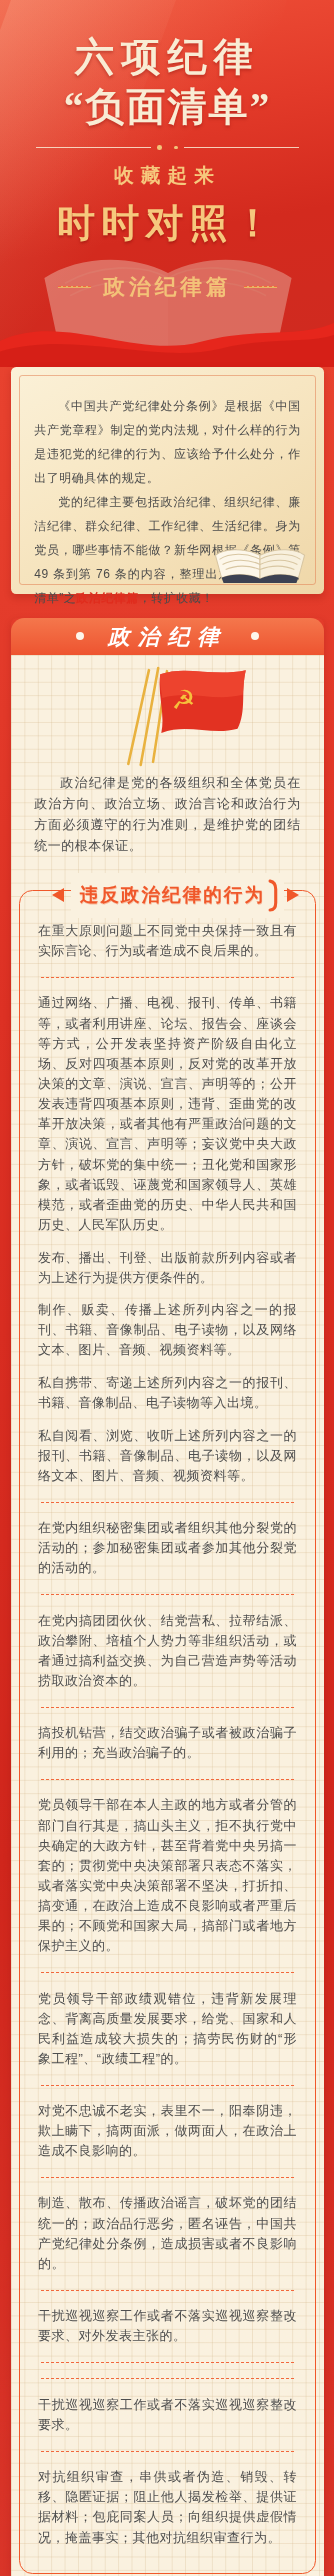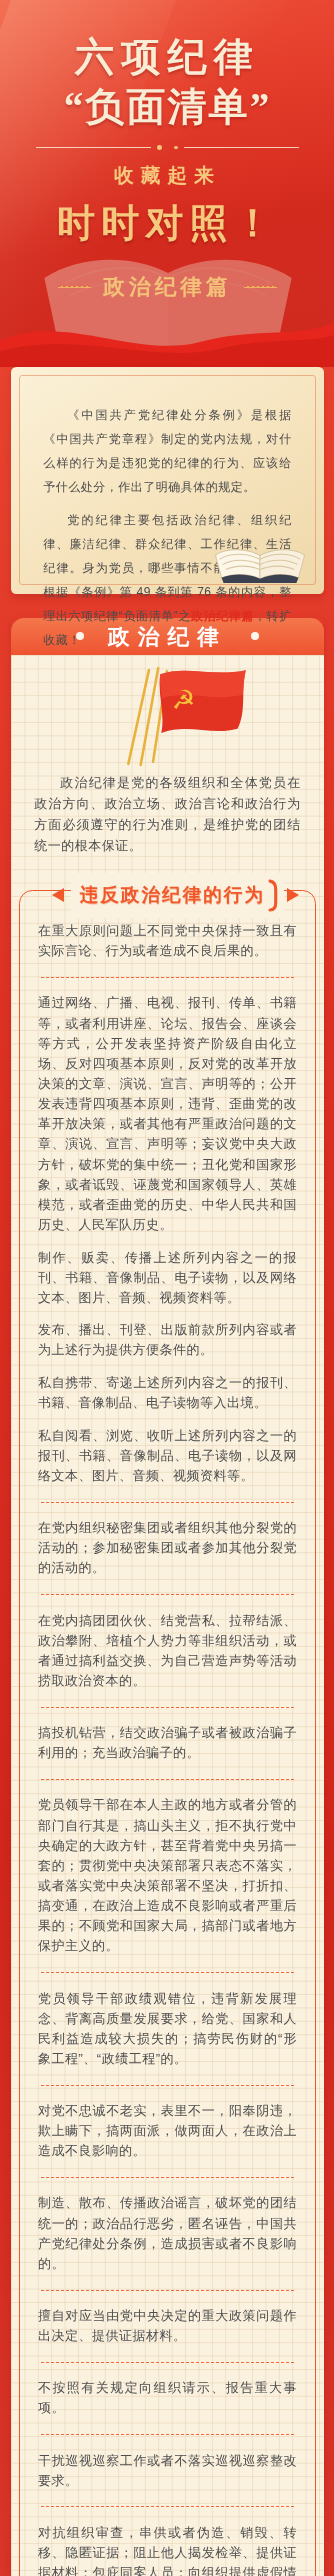--- a/index.html
+++ b/index.html
@@ -31,29 +31,29 @@
     font-size:38px;letter-spacing:6.2px;margin-top:9.3px;text-shadow:0 1.5px 2.6px rgba(120,10,5,.4);}
   .tagline{display:flex;align-items:center;justify-content:center;margin-top:20.6px;}
   .tagline .dash{width:33px;height:1.5px;background:#e9b465;}
   .tagline .txt{color:#f3c278;font-size:21.6px;font-weight:bold;letter-spacing:4.1px;margin:0 9.3px;}
   
   .intro-card{position:relative;margin:-0.5px 11.3px 0;border-radius:5.2px;height:227px;box-sizing:border-box;
     background:linear-gradient(150deg,#fbf1d8 0%,#f7e6c2 45%,#efd7a8 100%);
     padding:27px 23px 0;box-shadow:0 3.1px 7.2px rgba(130,20,10,.25);}
   .intro-border{position:absolute;inset:8.2px;border:0.5px solid rgba(226,130,84,.55);border-radius:3.1px;pointer-events:none;}
   .intro-text{position:relative;color:#4b4b4b;font-size:12px;line-height:2.0;letter-spacing:0.5px;text-align:justify;}
-  .intro-text p{margin:9px;text-indent:2em;}
+  .intro-text p{margin:0;text-indent:2em;}
   .intro-highlight{color:#e02c1d;font-weight:bold;}
   .intro-book{position:absolute;right:14.4px;bottom:7.2px;}
   
   .main-card{margin:24px 11.3px 0;border-radius:6.2px;overflow:hidden;box-shadow:0 3.1px 7.2px rgba(130,20,10,.25);}
   .card-header{height:37px;display:flex;align-items:center;justify-content:center;
     background:linear-gradient(180deg,#f4774c 0%,#ee5430 100%);border-radius:13.4px 13.4px 0 0;}
   .hdr-dot{width:8.2px;height:8.2px;border-radius:50%;background:#fdf6ec;margin:0 24px;}
-  .card-title{color:#ffffff;font-size:21.6px;font-weight:900;letter-spacing:8.2px;}
+  .card-title{color:#ffffff;font-size:21.6px;font-weight:900;letter-spacing:8.2px;font-style:italic;}
   .card-body{position:relative;background-color:#faf1df;padding:0 0 24px;
     background-image:linear-gradient(rgba(213,185,141,.30) 0.5px,transparent 0.5px),
       linear-gradient(90deg,rgba(213,185,141,.30) 0.5px,transparent 0.5px);
     background-size:13.4px 13.4px;}
   .flag-wrap{display:flex;justify-content:center;padding-top:11.3px;}
   .card-intro{color:#4e4e4e;font-size:13px;line-height:1.62;letter-spacing:0.5px;
     margin:5.2px 23px 0;text-indent:2em;text-align:justify;}
   .listbox{position:relative;margin:34px 8.2px 0;border:1.5px solid #f0582a;border-radius:13.4px;
     padding:30px 17.5px 13.4px;}
   .ribbon{position:absolute;top:-18.5px;left:8px;width:100%;display:flex;align-items:center;justify-content:center;}
@@ -145,42 +145,41 @@
           <svg width="10.3" height="37" viewBox="0 0 20 72" style="margin-left:3.1px;">
             <path d="M4 10 Q 15 12 15 26 L 15 52 Q 15 66 4 66" stroke="#f0582a" stroke-width="6" fill="none" stroke-linecap="round"></path>
           </svg>
         </span>
         <span class="tri right"></span>
       </div>
       <div>
           <p class="item">在重大原则问题上不同党中央保持一致且有实际言论、行为或者造成不良后果的。</p>
           <div class="dash"></div>
           <p class="item">通过网络、广播、电视、报刊、传单、书籍等，或者利用讲座、论坛、报告会、座谈会等方式，公开发表坚持资产阶级自由化立场、反对四项基本原则，反对党的改革开放决策的文章、演说、宣言、声明等的；公开发表违背四项基本原则，违背、歪曲党的改革开放决策，或者其他有严重政治问题的文章、演说、宣言、声明等；妄议党中央大政方针，破坏党的集中统一；丑化党和国家形象，或者诋毁、诬蔑党和国家领导人、英雄模范，或者歪曲党的历史、中华人民共和国历史、人民军队历史。</p>
+          <p class="item">发布、播出、刊登、出版前款所列内容或者为上述行为提供方便条件的。</p>
           <p class="item">制作、贩卖、传播上述所列内容之一的报刊、书籍、音像制品、电子读物，以及网络文本、图片、音频、视频资料等。</p>
-          <p class="item">发布、播出、刊登、出版前款所列内容或者为上述行为提供方便条件的。</p>
           <p class="item">私自携带、寄递上述所列内容之一的报刊、书籍、音像制品、电子读物等入出境。</p>
           <p class="item">私自阅看、浏览、收听上述所列内容之一的报刊、书籍、音像制品、电子读物，以及网络文本、图片、音频、视频资料等。</p>
           <div class="dash"></div>
           <p class="item">在党内组织秘密集团或者组织其他分裂党的活动的；参加秘密集团或者参加其他分裂党的活动的。</p>
           <div class="dash"></div>
           <p class="item">在党内搞团团伙伙、结党营私、拉帮结派、政治攀附、培植个人势力等非组织活动，或者通过搞利益交换、为自己营造声势等活动捞取政治资本的。</p>
           <div class="dash"></div>
           <p class="item">搞投机钻营，结交政治骗子或者被政治骗子利用的；充当政治骗子的。</p>
           <div class="dash"></div>
           <p class="item">党员领导干部在本人主政的地方或者分管的部门自行其是，搞山头主义，拒不执行党中央确定的大政方针，甚至背着党中央另搞一套的；贯彻党中央决策部署只表态不落实，或者落实党中央决策部署不坚决，打折扣、搞变通，在政治上造成不良影响或者严重后果的；不顾党和国家大局，搞部门或者地方保护主义的。</p>
           <div class="dash"></div>
           <p class="item">党员领导干部政绩观错位，违背新发展理念、背离高质量发展要求，给党、国家和人民利益造成较大损失的；搞劳民伤财的“形象工程”、“政绩工程”的。</p>
           <div class="dash"></div>
           <p class="item">对党不忠诚不老实，表里不一，阳奉阴违，欺上瞒下，搞两面派，做两面人，在政治上造成不良影响的。</p>
           <div class="dash"></div>
           <p class="item">制造、散布、传播政治谣言，破坏党的团结统一的；政治品行恶劣，匿名诬告，中国共产党纪律处分条例，造成损害或者不良影响的。</p>
           <div class="dash"></div>
-          <p class="item">擅自对应当由党中央决定的重大政策问题作出决定、提供证据材料。</p>
+          <p class="item">干扰巡视巡察工作或者不落实巡视巡察整改要求、对外发表主张的。</p>
           <div class="dash"></div>
-          <p class="item">不按照有关规定向组织请示、报告重大事项。</p>
           <div class="dash"></div>
           <p class="item">干扰巡视巡察工作或者不落实巡视巡察整改要求。</p>
           <div class="dash"></div>
           <p class="item">对抗组织审查，串供或者伪造、销毁、转移、隐匿证据；阻止他人揭发检举、提供证据材料；包庇同案人员；向组织提供虚假情况，掩盖事实；其他对抗组织审查行为。</p>
         </div>
     </div>
   </div>
 </div>
 
 

